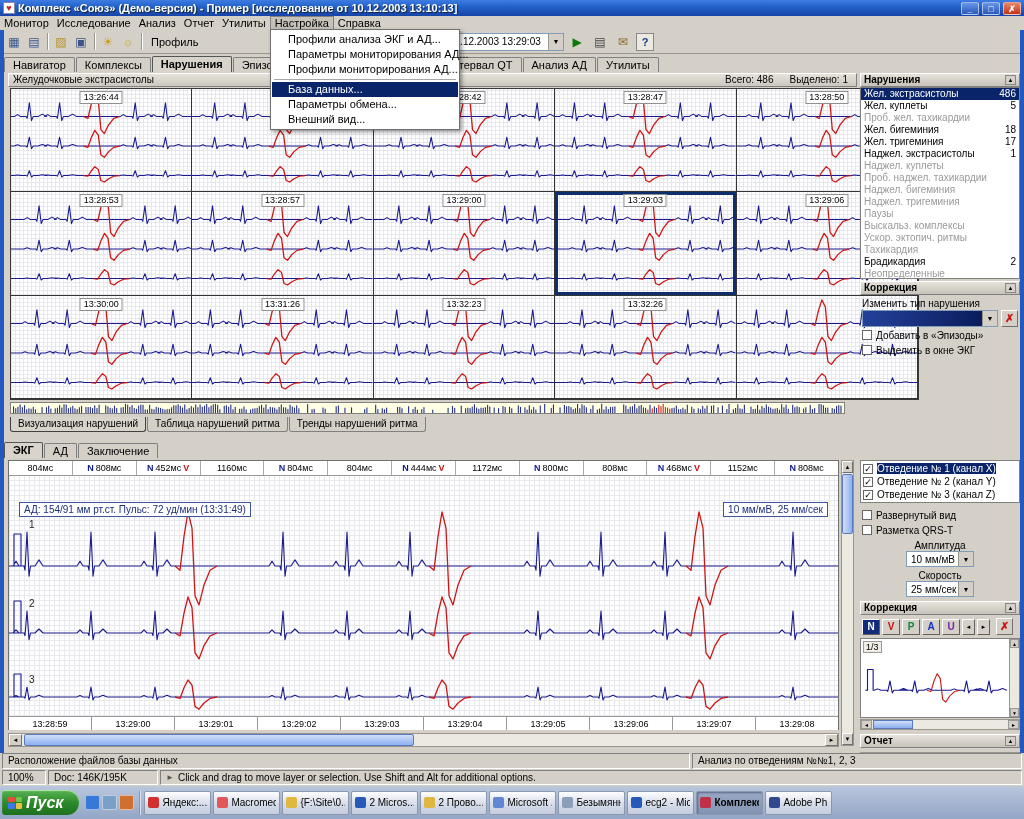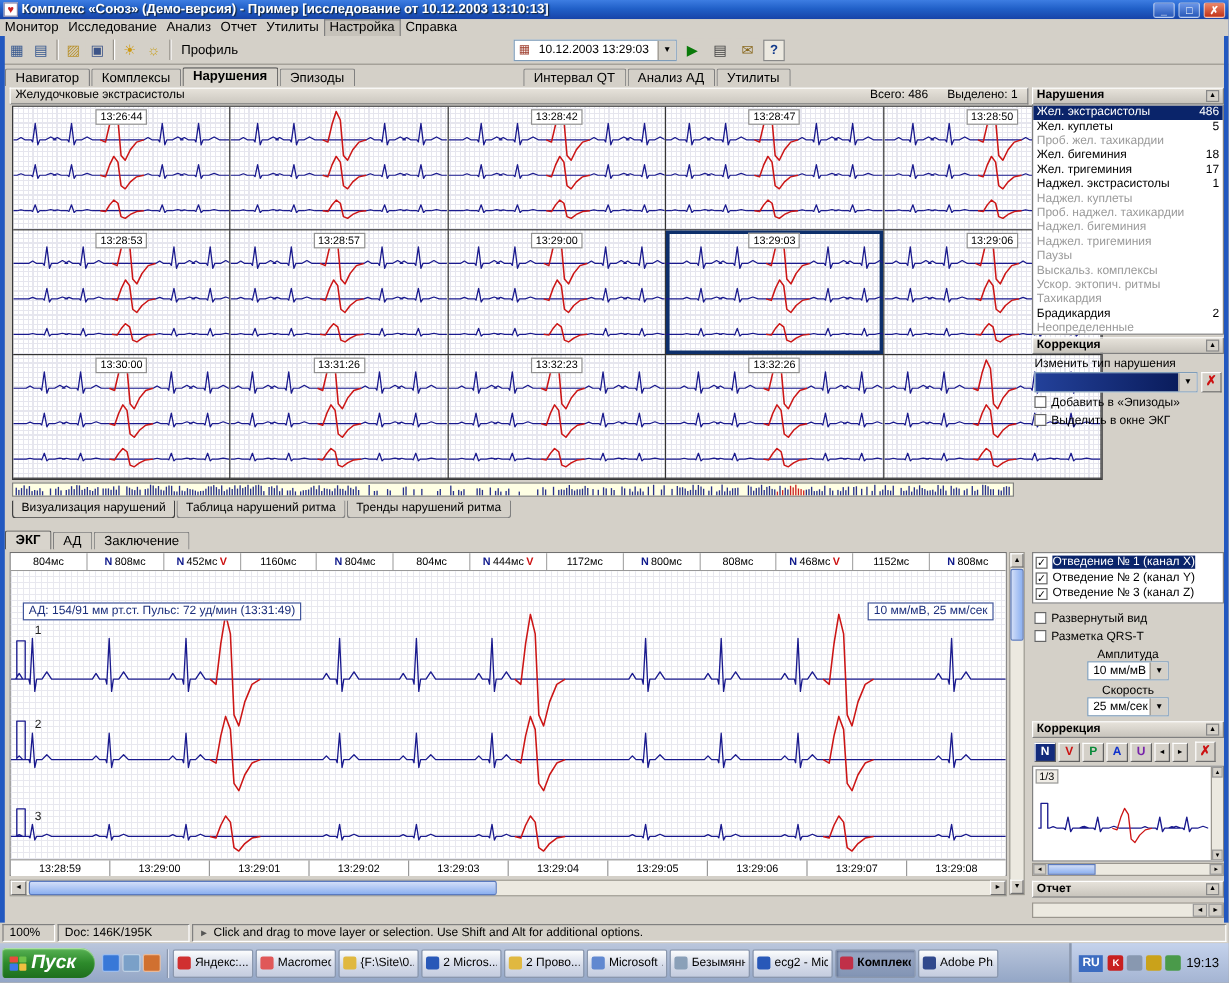--- a/index.html
+++ b/index.html
@@ -979,20 +979,24 @@
     <div class="phead" id="rep-head">
       <span>Отчет</span>
       <span class="arr">▲</span>
     </div>
     <div class="rscroll">
       <span class="l">◄</span>
       <span class="r">►</span>
     </div>
   </div>
 
+  <div class="sbar1">
+    <div class="scell l">Расположение файлов базы данных</div>
+    <div class="scell r">Анализ по отведениям №№1, 2, 3</div>
+  </div>
 
   <div class="sbar2">
     <div class="scell zoom">100%</div>
     <div class="scell doc">Doc: 146K/195K</div>
     <div class="scell hint">
       <span class="hint-arrow">►</span>
       <span>Click and drag to move layer or selection. Use Shift and Alt for additional options.</span>
     </div>
   </div>
 
@@ -1047,25 +1051,24 @@
         </div>
         <div class="tbtn active">
           <span class="ticon" style="background:#c03048"></span>
           <span class="tlabel">Комплекс...</span>
         </div>
         <div class="tbtn">
           <span class="ticon" style="background:#30488c"></span>
           <span class="tlabel">Adobe Ph...</span>
         </div>
       </div>
-    <div class="tray">
-      <span class="tray-lang">RU</span>
-      <span id="trayicons">
-          <span class="trayicon" style="background:#c82020">K</span>
-          <span class="trayicon" style="background:#8898b0"></span>
-          <span class="trayicon" style="background:#caa21a"></span>
-          <span class="trayicon" style="background:#4a9a4a"></span>
-        </span>
-      <span class="clock">19:13</span>
-    </div>
-  </div>
-
+  </div>
+
+  <div id="dropdown" style="left: 270px;">
+      <div class="dd-item">Профили анализа ЭКГ и АД...</div>
+      <div class="dd-item">Параметры мониторирования АД...</div>
+      <div class="dd-item">Профили мониторирования АД...</div>
+      <div class="dd-sep"></div>
+      <div class="dd-item hl">База данных...</div>
+      <div class="dd-item">Параметры обмена...</div>
+      <div class="dd-item">Внешний вид...</div>
+    </div>
 </div>
 
 </body></html>

